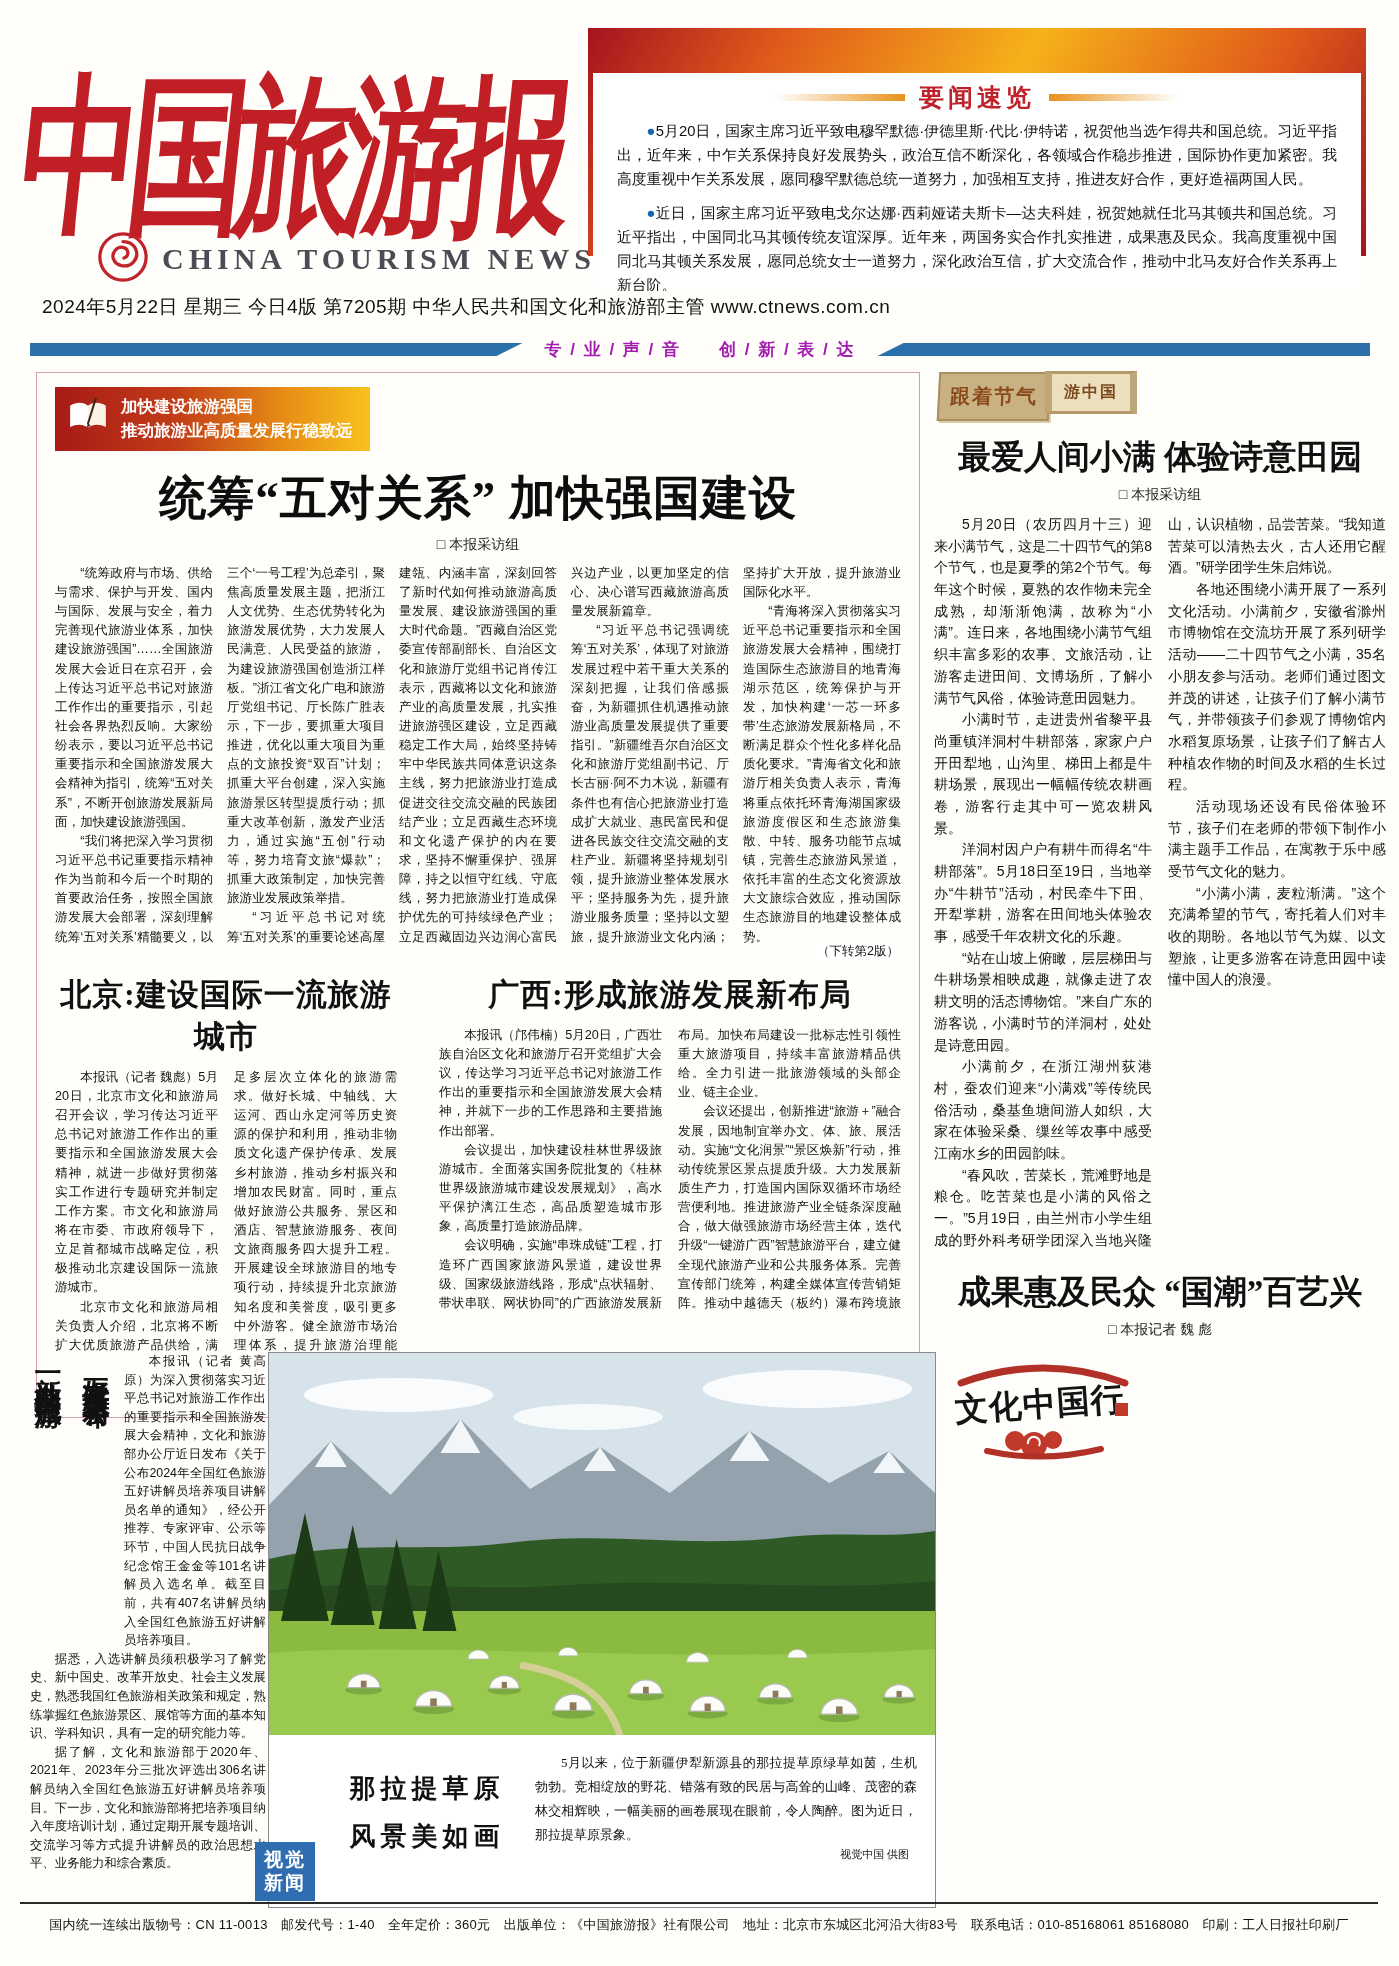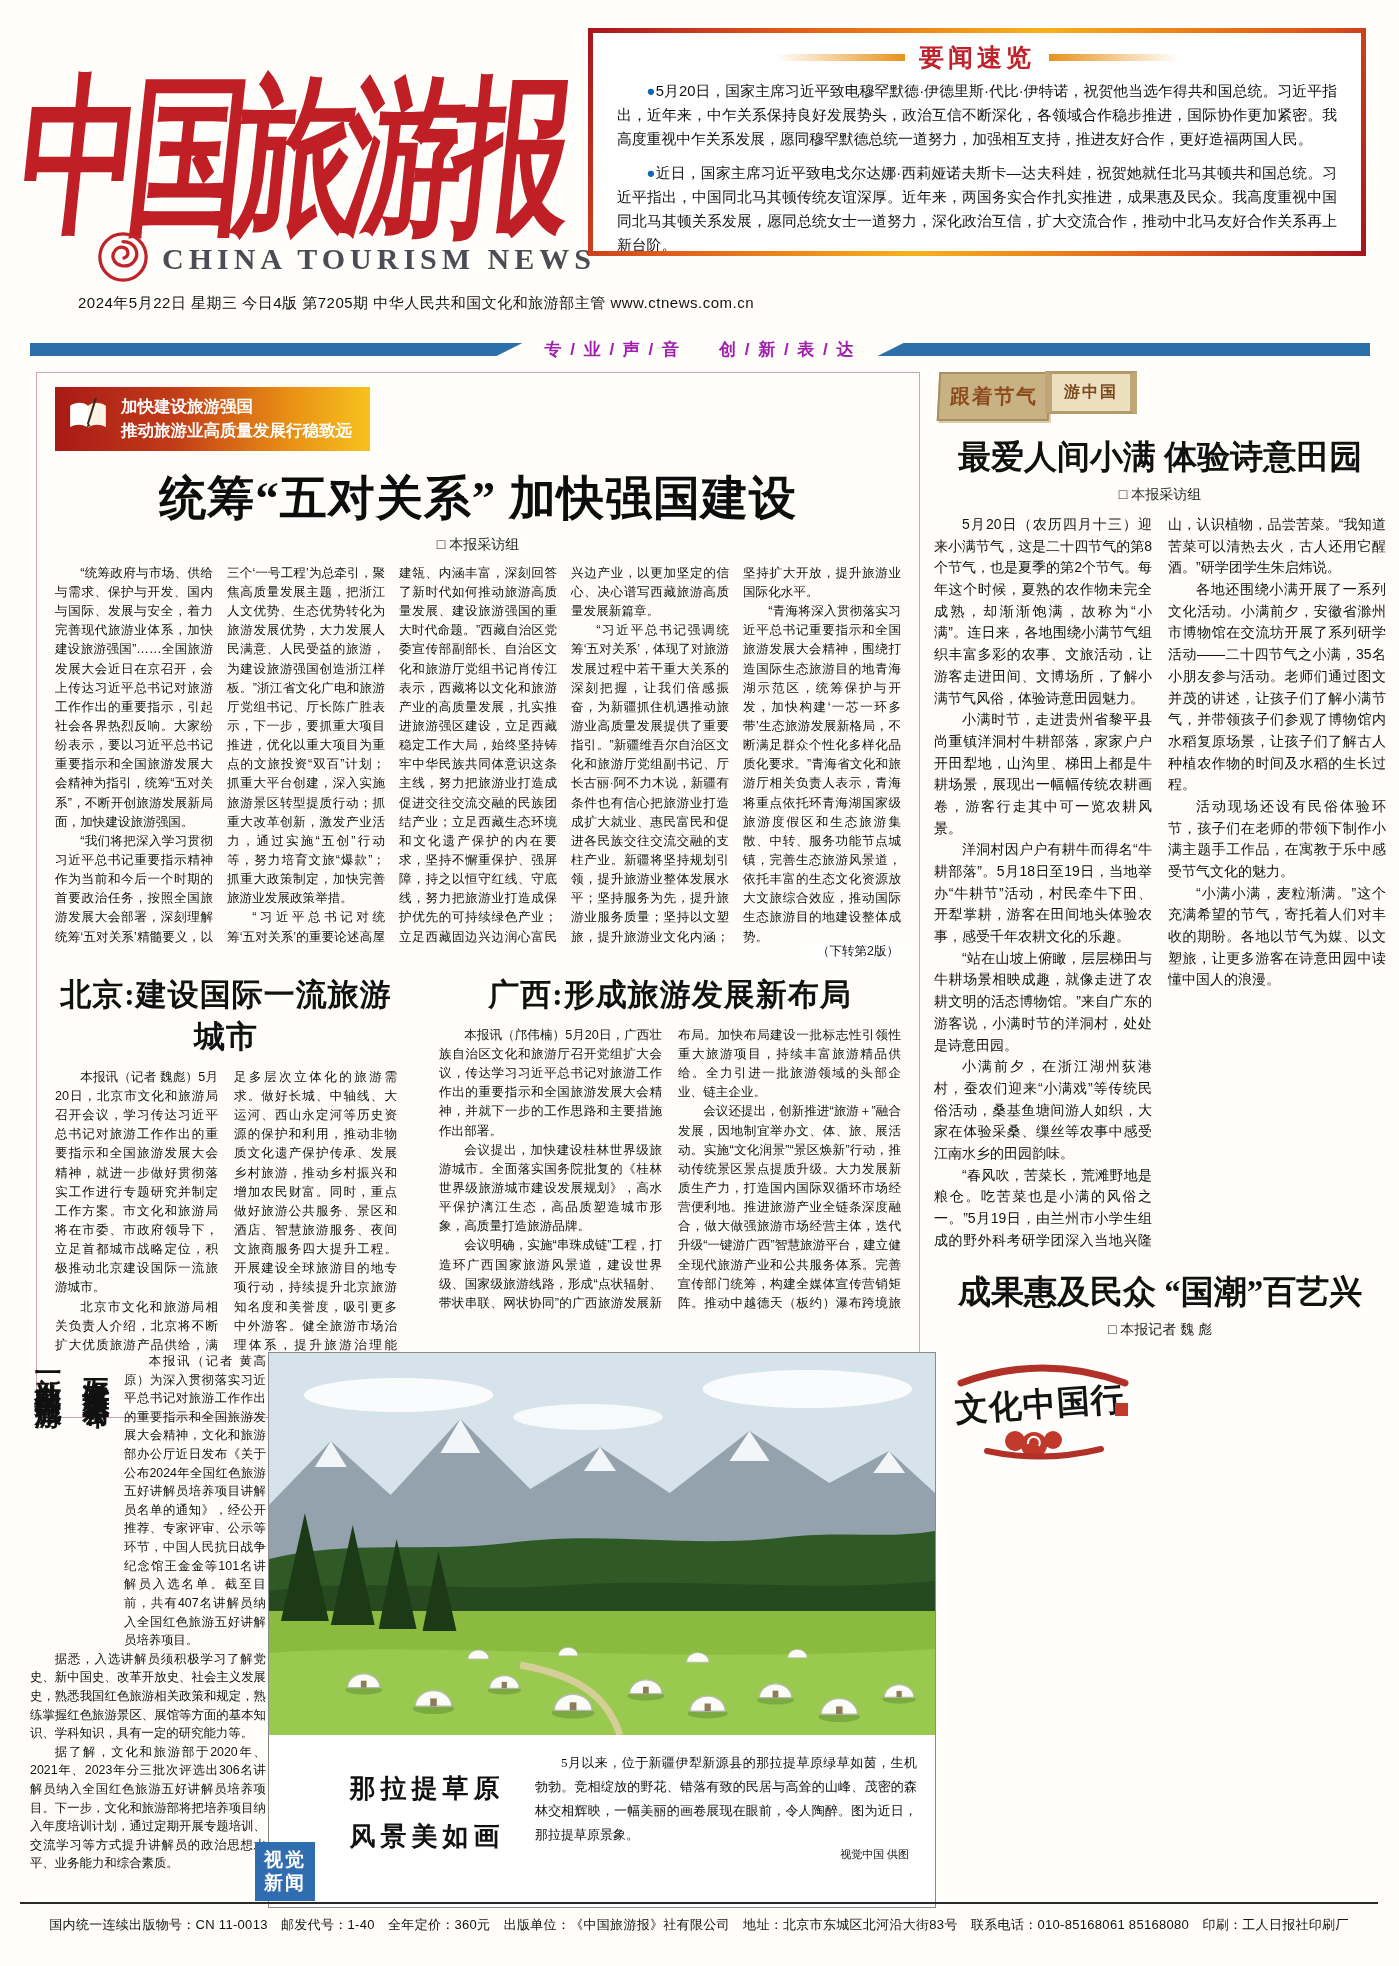--- a/index.html
+++ b/index.html
@@ -9,26 +9,26 @@
   .abs{position:absolute;}
 
   
   .masthead{left:36px;top:22px;width:550px;height:310px;}
   .mh-title{font-size:118px;font-weight:900;color:#c01f26;line-height:1.6;letter-spacing:-10px;
             transform:skewX(-6deg) scaleY(1.45);transform-origin:left top;white-space:nowrap;
             font-family:"Liberation Serif","DejaVu Serif",serif;}
   .mh-sub{position:absolute;left:60px;top:208px;display:flex;align-items:center;gap:12px;}
   .mh-sub .en{font-family:"Liberation Serif","DejaVu Serif",serif;font-weight:700;font-size:30px;
               color:#4c4c55;letter-spacing:5px;white-space:nowrap;}
-  .dateline{position:absolute;left:6px;top:272px;font-size:15px;color:#111;letter-spacing:.5px;white-space:nowrap;margin-left:36px;}
+  .dateline{position:absolute;left:6px;top:272px;font-size:19px;color:#111;letter-spacing:.5px;white-space:nowrap;}
 
   
   .express{left:588px;top:28px;width:778px;height:228px;padding:5px;
            background:linear-gradient(120deg,#a6131f 0%,#e05a1a 22%,#f6b21a 50%,#e05a1a 78%,#a6131f 100%);}
-  .express-inner{background:#fff;width:100%;height:100%;padding:6px 24px 8px;overflow:hidden;}
+  .express-inner{background:#fff;width:100%;height:100%;padding:6px 24px 8px;overflow:hidden;margin-top:40px;}
   .express-titlerow{display:flex;align-items:center;justify-content:center;gap:14px;margin:2px 0 6px;}
   .express-titlerow .flare{height:7px;width:130px;background:linear-gradient(90deg,rgba(246,178,26,0),#e8921a);}
   .express-titlerow .flare.r{background:linear-gradient(270deg,rgba(246,178,26,0),#e8921a);}
   .express-title{font-size:25px;font-weight:900;color:#c0222b;letter-spacing:4px;}
   .express-body p.nx{margin:0 0 10px;font-size:14.8px;line-height:1.62;text-align:justify;text-indent:2em;}
   .express-body p.nx::first-letter{color:#1566b0;}
 
   
   .slogan{left:30px;top:338px;width:1340px;display:flex;align-items:center;}
   .slogan .bar{flex:1;height:13px;background:#2a6fa8;background:#2b70ab;}

